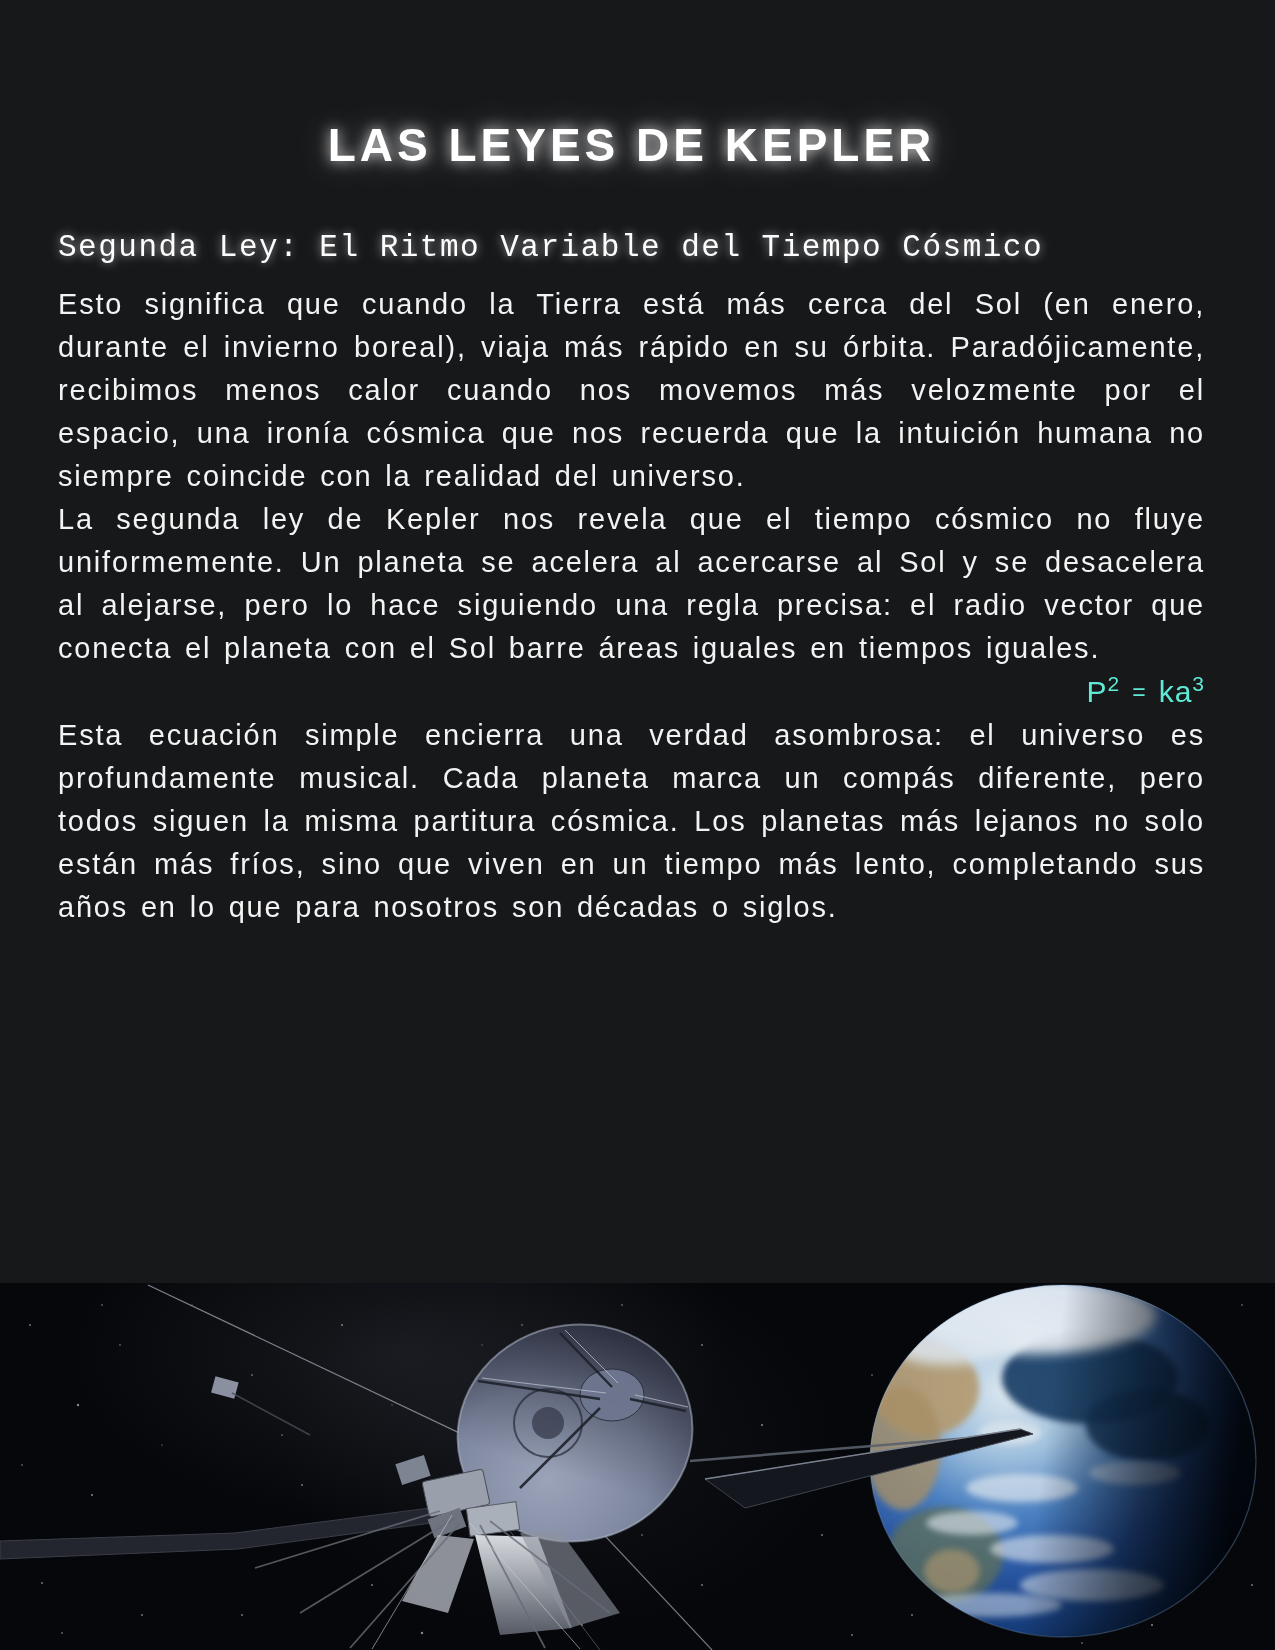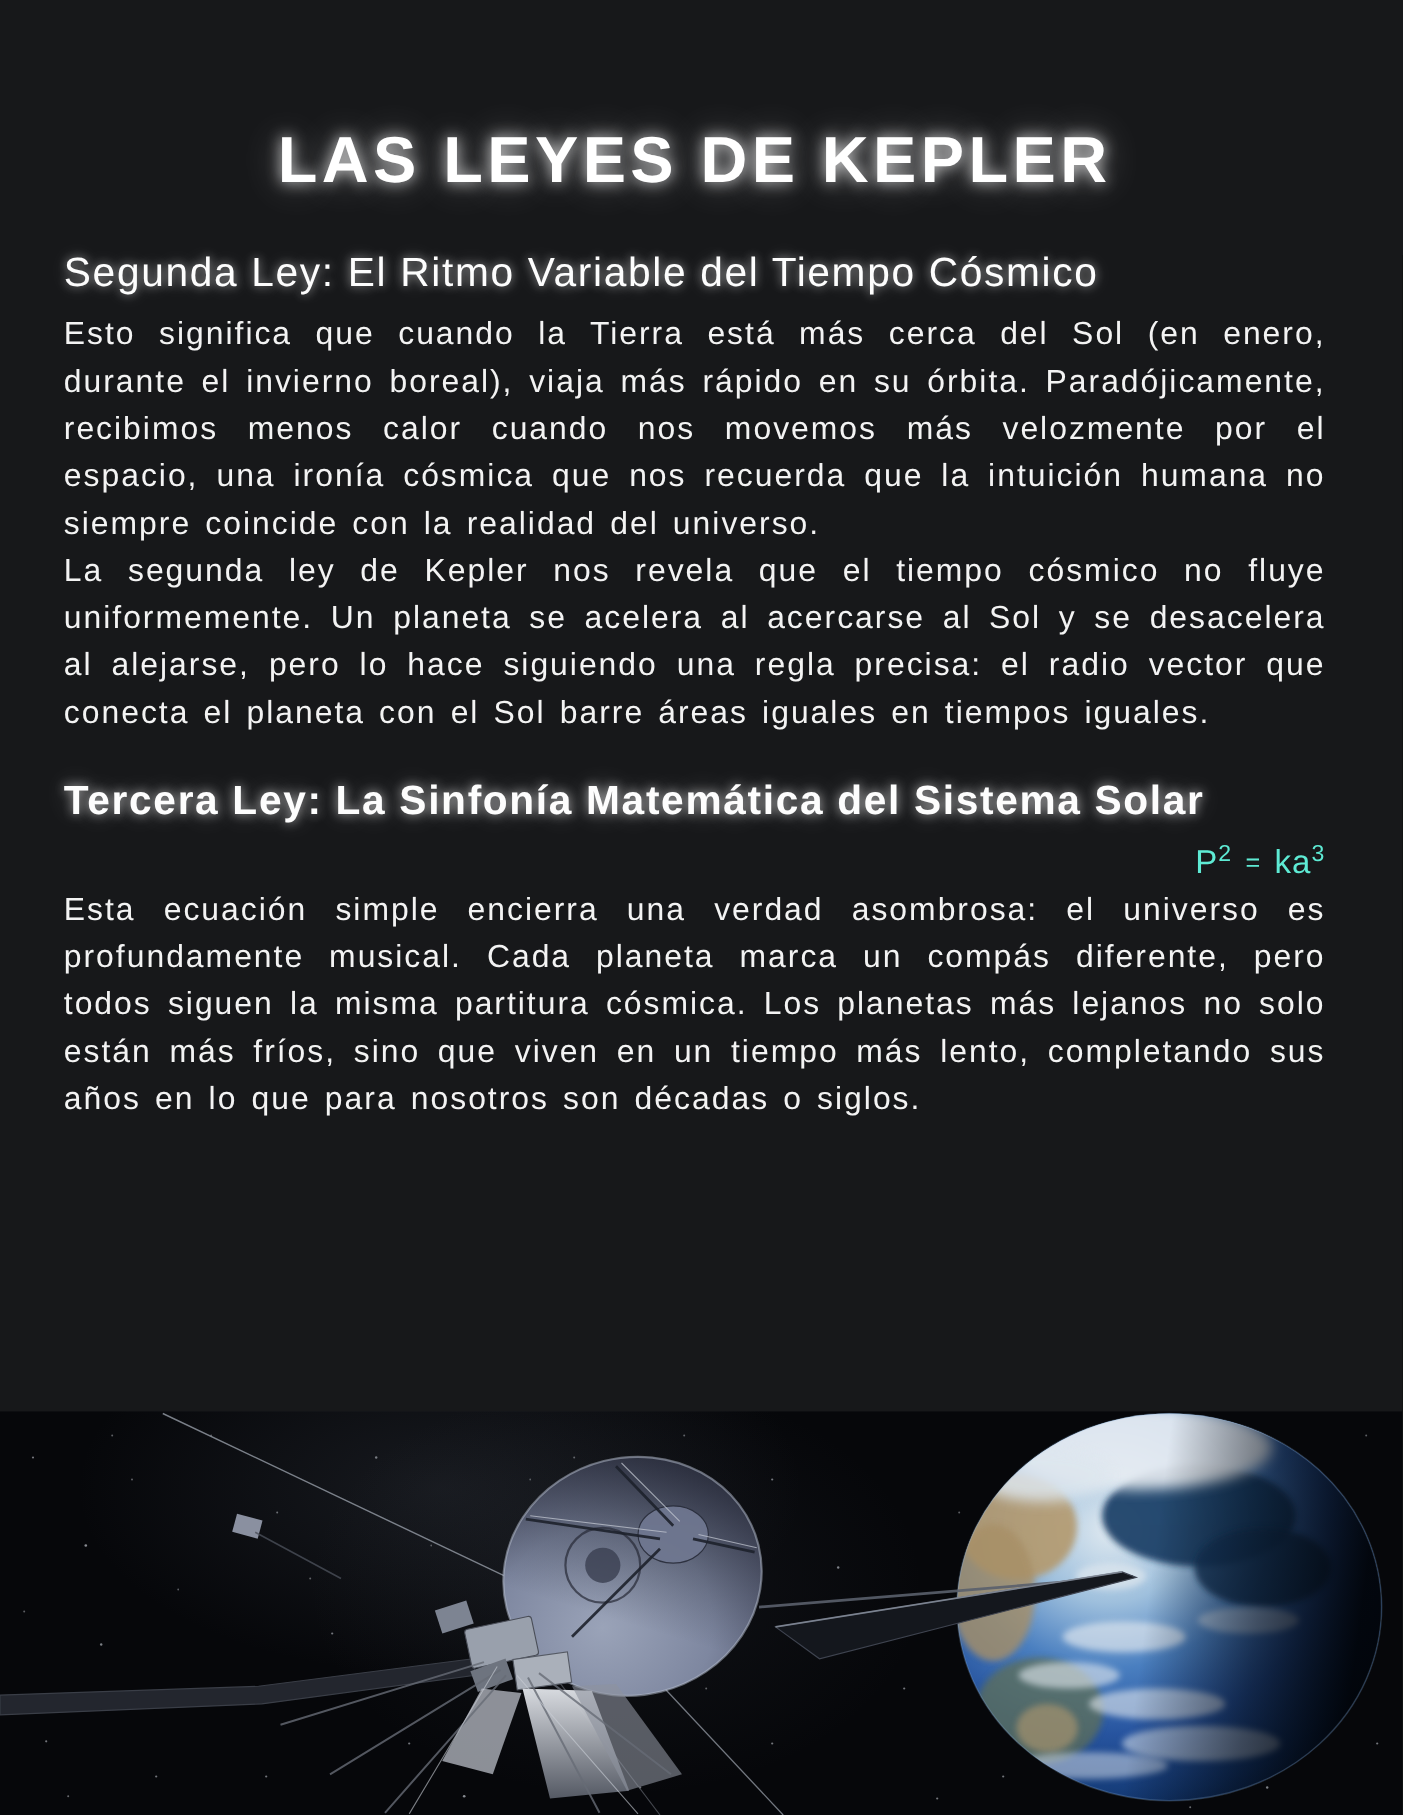--- a/index.html
+++ b/index.html
@@ -8,34 +8,35 @@
     width:1275px;height:1650px;
     background:#17181a;
     overflow:hidden;
     font-family:"Liberation Sans", sans-serif;
     color:#f2f2f2;
   }
   .content{padding:0 70px 0 58px;}
   .title{
     margin:112px 0 0 0;
     text-align:center;
-    font-size:59px;
+    font-size:46px;
     font-weight:700;
     letter-spacing:4px;
     color:#ffffff;
     text-shadow:0 0 14px rgba(255,255,255,.85), 0 0 36px rgba(255,255,255,.38);
     line-height:66px;
     white-space:nowrap;
   }
   .heading{
-    font-size:37px;
+    font-size:31px;
     letter-spacing:1.5px;
     color:#fdfdfd;
     line-height:40px;
     text-shadow:0 0 9px rgba(255,255,255,.55), 0 0 20px rgba(255,255,255,.22);
+    font-family:Liberation Mono, monospace;
   }
   .heading-regular{font-weight:400;margin:50px 0 15px 0;}
   .heading-bold{font-weight:700;margin:38px 0 15px 0;text-shadow:0 0 10px rgba(255,255,255,.65), 0 0 24px rgba(255,255,255,.28);}
   .body-text{
     margin:0;
     font-size:29px;
     line-height:43px;
     letter-spacing:1.8px;
     word-spacing:3px;
     text-align:justify;
@@ -74,21 +75,20 @@
 
 <div class="page">
 
   <main class="content">
     <h1 class="title">LAS LEYES DE KEPLER</h1>
 
     <h2 class="heading heading-regular">Segunda Ley: El Ritmo Variable del Tiempo Cósmico</h2>
     <p class="body-text">Esto significa que cuando la Tierra está más cerca del Sol (en enero, durante el invierno boreal), viaja más rápido en su órbita. Paradójicamente, recibimos menos calor cuando nos movemos más velozmente por el espacio, una ironía cósmica que nos recuerda que la intuición humana no siempre coincide con la realidad del universo.</p>
     <p class="body-text">La segunda ley de Kepler nos revela que el tiempo cósmico no fluye uniformemente. Un planeta se acelera al acercarse al Sol y se desacelera al alejarse, pero lo hace siguiendo una regla precisa: el radio vector que conecta el planeta con el Sol barre áreas iguales en tiempos iguales.</p>
 
-    <h2 class="heading heading-bold">Tercera Ley: La Sinfonía Matemática del Sistema Solar</h2>
 
     <div class="formula"><span>P</span><sup>2</sup><span class="eq">=</span><span>ka</span><sup>3</sup></div>
 
     <p class="body-text">Esta ecuación simple encierra una verdad asombrosa: el universo es profundamente musical. Cada planeta marca un compás diferente, pero todos siguen la misma partitura cósmica. Los planetas más lejanos no solo están más fríos, sino que viven en un tiempo más lento, completando sus años en lo que para nosotros son décadas o siglos.</p>
   </main>
 
   <figure class="figure">
     <svg width="1275" height="367" viewBox="0 0 1275 367" xmlns="http://www.w3.org/2000/svg">
       <defs>
         <radialGradient id="earthG" cx="0.36" cy="0.30" r="0.85">

